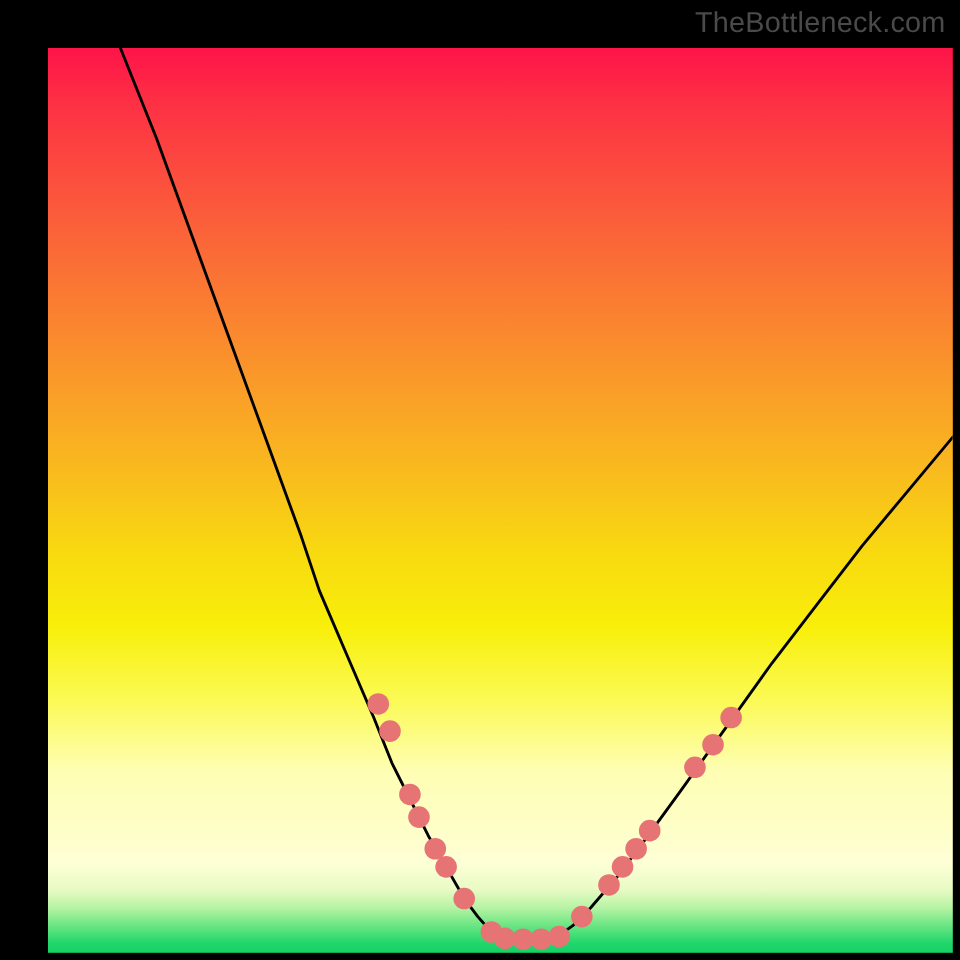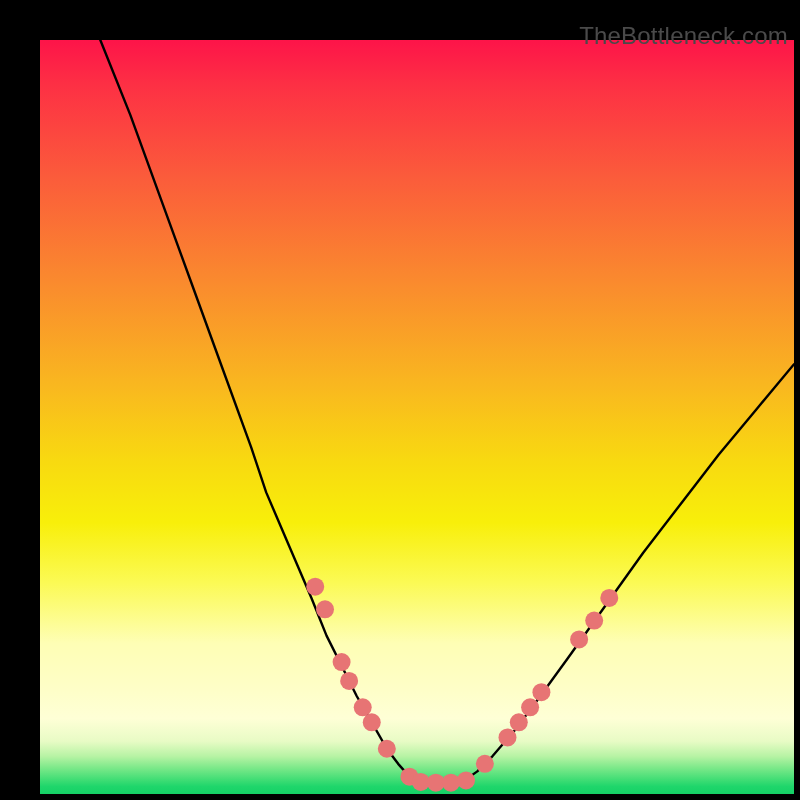--- a/index.html
+++ b/index.html
@@ -18,21 +18,20 @@
   }
   .watermark {
     position: absolute;
     top: 6px;
     right: 12px;
     color: #4a4a4a;
     font-size: 24px;
     font-weight: 500;
     letter-spacing: 0.2px;
     z-index: 10;
-    margin-top: 16px;
   }
   .plot-area {
     position: absolute;
     left: 40px;
     top: 40px;
     width: 754px;
     height: 754px;
     overflow: hidden;
     
     background: linear-gradient(

